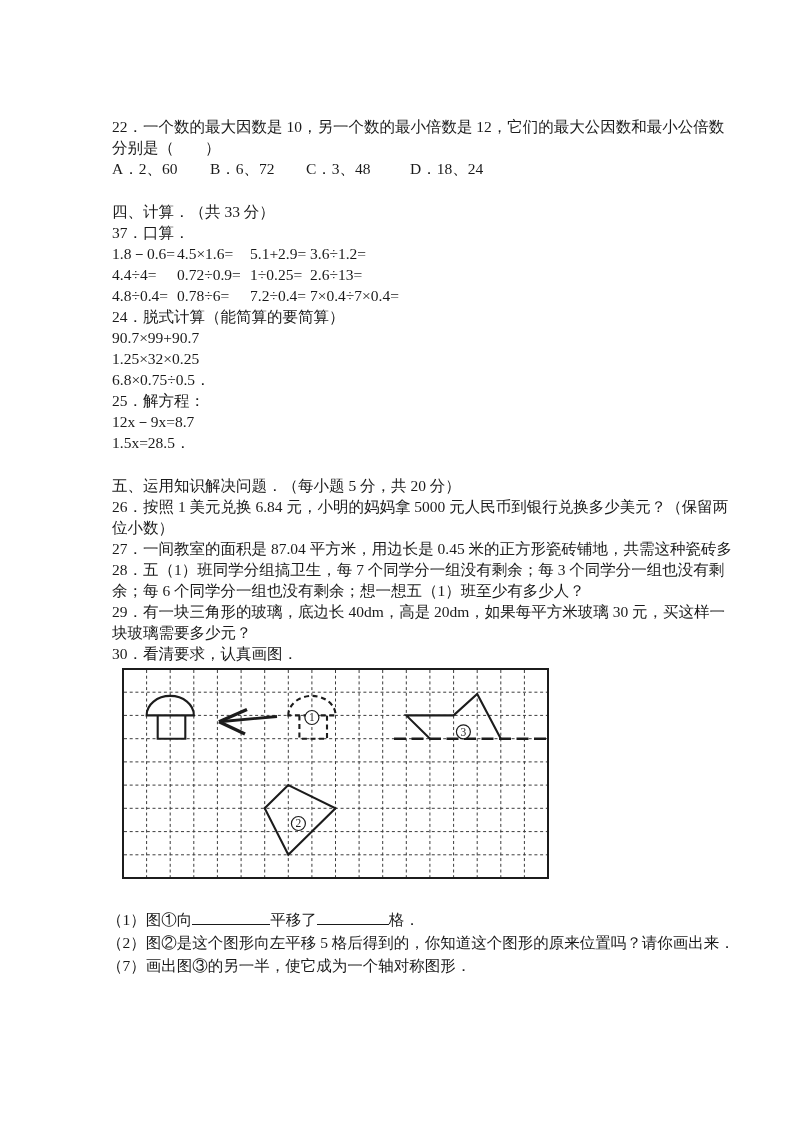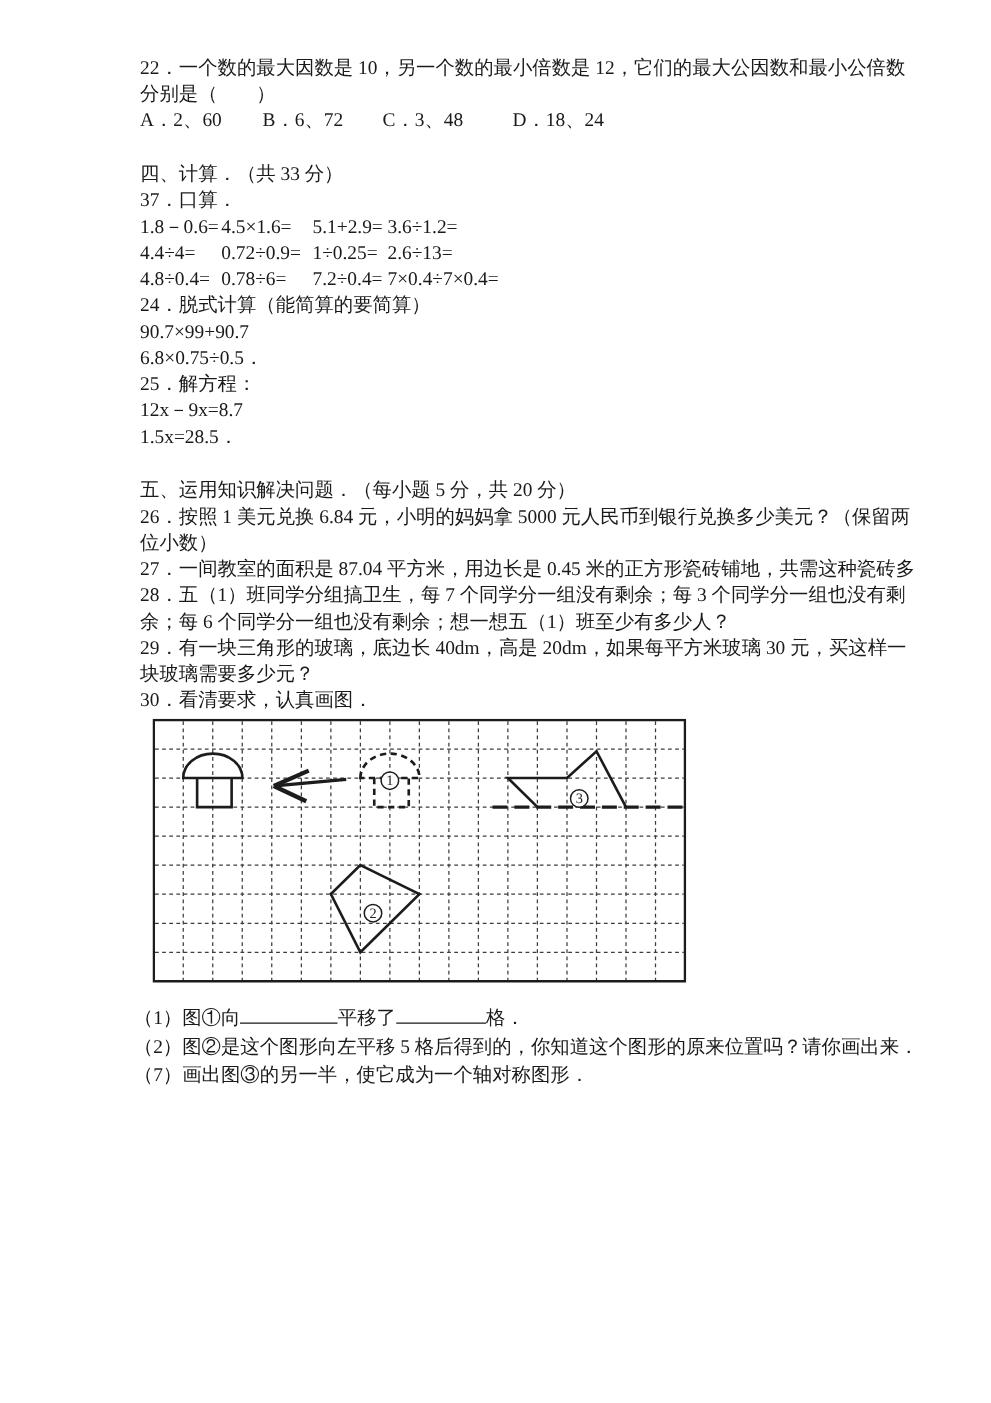--- a/index.html
+++ b/index.html
@@ -1,28 +1,28 @@
 <!DOCTYPE html>
 <html><head>
 <meta charset="utf-8">
 <style>
   html,body{margin:0;padding:0;background:#ffffff;}
   body{width:793px;height:1122px;overflow:hidden;color:#1a1a1a;
        font-family:"Liberation Serif","DejaVu Serif",serif;}
-  .content{padding:44px 88px 0 112px;font-size:15.5px;}
+  .content{padding:116px 88px 0 112px;font-size:15.5px;}
   .line{height:21px;line-height:21px;white-space:nowrap;}
   .heading{font-weight:400;}
   .gap-top{margin-top:22px;}
   .opt{display:inline-block;}
   .o1{width:98px}.o2{width:96px}.o3{width:104px}
   .oc{display:inline-block;}
   .c0{width:65px}.c1{width:73px}.c2{width:60px}
   .figure{margin-left:10px;margin-top:4px;width:427px;}
   .figure svg{display:block;}
-  .subq{margin-top:16px;}
+  .subq{margin-top:28px;}
   .sub{height:23px;line-height:23px;margin-left:-5px;}
   .blank{display:inline-block;border-bottom:1.2px solid #1a1a1a;height:15px;vertical-align:baseline;}
   .b1{width:78px}.b2{width:72px}
   
   .shape, .shape path{stroke:#1c1c1c;fill:none;stroke-width:2.1;}
   .dashed path{stroke-dasharray:5 3.6;}
   .arrow path{stroke:#1c1c1c;fill:none;stroke-width:2.8;}
   .arrow .head{stroke-width:3.4;}
   .axis{stroke:#1c1c1c;stroke-width:2.6;stroke-dasharray:12 5.5;}
   .lbl circle{fill:#ffffff;stroke:#1c1c1c;stroke-width:1.2;}
@@ -49,20 +49,21 @@
   </div>
   <div class="line">
     <span class="oc c0">4.4÷4=</span><span class="oc c1">0.72÷0.9=</span><span class="oc c2">1÷0.25=</span><span class="oc">2.6÷13=</span>
   </div>
   <div class="line">
     <span class="oc c0">4.8÷0.4=</span><span class="oc c1">0.78÷6=</span><span class="oc c2">7.2÷0.4=</span><span class="oc">7×0.4÷7×0.4=</span>
   </div>
 
   <div class="line">24．脱式计算（能简算的要简算）</div>
   <div class="line">90.7×99+90.7</div>
+  <div class="line">1.25×32×0.25</div>
   <div class="line">6.8×0.75÷0.5．</div>
 
   <div class="line">25．解方程：</div>
   <div class="line">12x－9x=8.7</div>
   <div class="line">1.5x=28.5．</div>
 
   <div class="line heading gap-top">五、运用知识解决问题．（每小题 5 分，共 20 分）</div>
   <div class="line">26．按照 1 美元兑换 6.84 元，小明的妈妈拿 5000 元人民币到银行兑换多少美元？（保留两</div>
   <div class="line">位小数）</div>
   <div class="line">27．一间教室的面积是 87.04 平方米，用边长是 0.45 米的正方形瓷砖铺地，共需这种瓷砖多</div>

